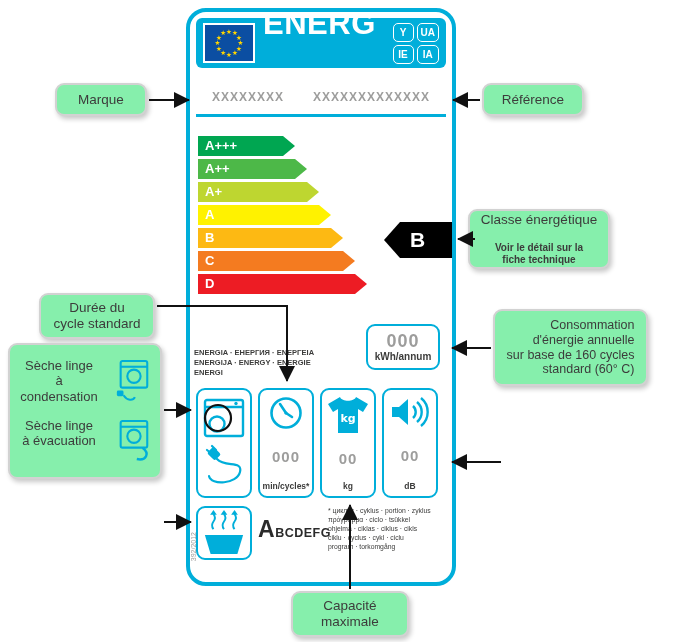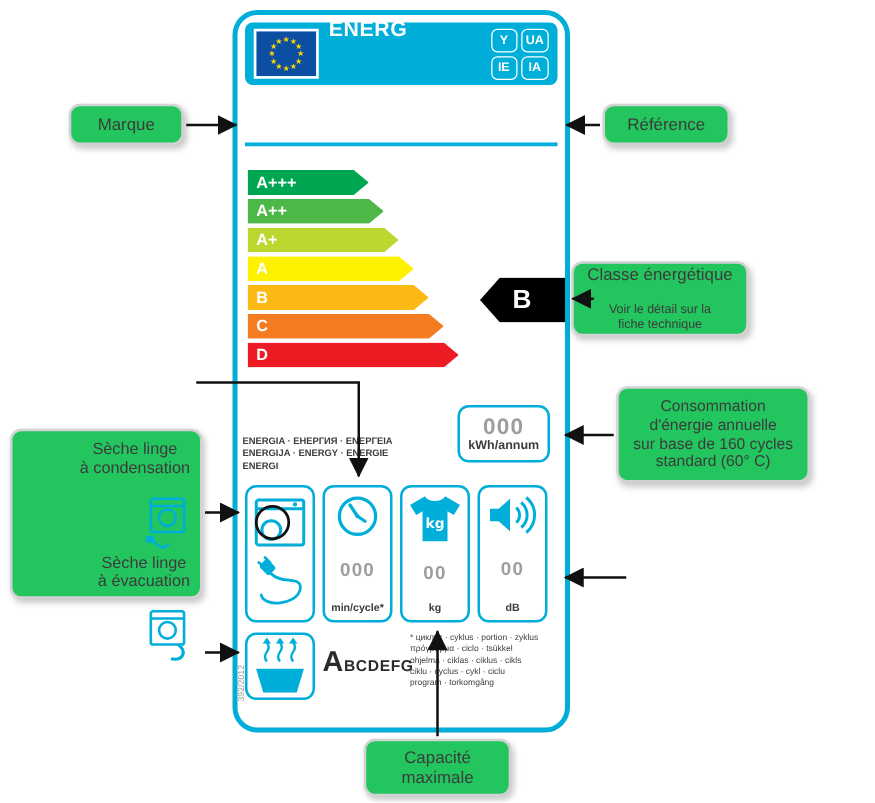--- a/index.html
+++ b/index.html
@@ -8,21 +8,21 @@
 
   
   .label { position:absolute; left:186px; top:8px; width:270px; height:578px;
            border:4px solid #00aeda; border-radius:20px; background:#fff; }
   .label > * { position:absolute; }
 
   .energ-header { left:6px; top:6px; width:250px; height:50px; background:#00aeda;
                   border-radius:6px; display:flex; align-items:center; }
   .flag { margin-left:7px; width:52px; height:40px; background:#fff; padding:2px; flex:none; }
   .energ-titlewrap { margin-left:8px; color:#fff; }
-  .energ-title { font-size:17px; font-weight:bold; letter-spacing:.5px; line-height:25px; }
+  .energ-title { font-size:31px; font-weight:bold; letter-spacing:.5px; line-height:25px; }
   .energ-sub { font-size:7.5px; letter-spacing:.5px;margin-top:30px; }
   .badges { margin-left:auto; margin-right:7px; display:grid; grid-template-columns:repeat(2,auto); gap:3px; }
   .badge { min-width:21px; height:19px; border:1.6px solid #fff; border-radius:5px; color:#fff;
            font-weight:bold; font-size:10px; display:flex; align-items:center; justify-content:center; padding:0 3px; }
 
   .brand { left:22px; top:78px; width:218px; display:flex; justify-content:space-between;
            color:#9d9d9c; font-size:12px; font-weight:bold; letter-spacing:1px; }
   .sep { left:6px; top:102px; width:250px; height:3px; background:#00aeda; }
 
   .scale { left:8px; top:124px; }
@@ -52,35 +52,35 @@
           display:flex; align-items:center; justify-content:center; background:#fff; }
   .grades { left:68px; top:504px; display:flex; align-items:baseline; color:#2b2b2b; letter-spacing:.5px; }
   .grades .g-first { font-size:23px; font-weight:bold; }
   .grades .g-rest  { font-size:12.5px; font-weight:bold; }
 
   .foot { left:138px; top:494px; width:118px; font-size:6.8px; color:#3c3c3b; line-height:9px; }
   .reg  { left:0px; top:520px; writing-mode:vertical-rl; transform:rotate(180deg);
           font-size:7px; color:#9d9d9c; }
 
   
-  .callout { position:absolute; background:#22c55e; border:2px solid #d2d2d2; border-radius:9px;
+  .callout { position:absolute; background:#86efac; border:2px solid #d2d2d2; border-radius:9px;
              box-shadow:2px 3px 5px rgba(0,0,0,.22); display:flex; flex-direction:column;
              justify-content:center; align-items:center; text-align:center;
              color:#3c3c3b; font-size:13.5px; line-height:1.18; }
   .pre { white-space:pre-line; }
   .co-marque    { left:55px;  top:83px;  width:92px;  height:33px; }
   .co-reference { left:482px; top:83px;  width:102px; height:33px; }
-  .co-classe    { left:457px; top:209px; width:142px; height:60px; }
-  .co-classe .co-sub { font-size:10px; font-weight:normal; margin-top:14px; }
+  .co-classe    { left:468px; top:209px; width:142px; height:60px; }
+  .co-classe .co-sub { font-size:10px; font-weight:bold; margin-top:14px; }
   .co-duree     { left:39px;  top:293px; width:116px; height:46px; }
   .co-seche     { left:8px;   top:343px; width:154px; height:136px; justify-content:space-around; align-items:stretch; padding:6px 8px; }
-  .seche-row    { display:flex; align-items:flex-end; justify-content:space-between; gap:14px;flex-direction:column; }
+  .seche-row    { display:flex; align-items:flex-start; justify-content:space-between; gap:14px; }
   .seche-text   { flex:1; text-align:center; font-size:13px; white-space:pre-line; }
   .co-taux      { left:8px;   top:497px; width:154px; height:50px; }
-  .co-conso     { left:493px; top:309px; width:155px; height:77px; font-size:12.5px; }
+  .co-conso     { left:493px; top:309px; width:155px; height:77px; font-size:12.5px;text-align:right; }
   .co-niveau    { left:503px; top:444px; width:122px; height:38px; }
   .co-capacite  { left:291px; top:591px; width:118px; height:46px; }
 
   .overlay { position:absolute; left:0; top:0; pointer-events:none; }
   svg text { font-family:"DejaVu Sans","Liberation Sans",sans-serif; }
 </style>
 </head>
 <body>
 
 <div class="stage">
@@ -112,20 +112,24 @@
         <div class="energ-sub">енергия · ενεργεια</div>
       </div>
       <div class="badges">
         <span class="badge">Y</span>
         <span class="badge">UA</span>
         <span class="badge">IE</span>
         <span class="badge">IA</span>
       </div>
     </div>
 
+    <div class="brand">
+      <span>XXXXXXXX</span>
+      <span>XXXXXXXXXXXXX</span>
+    </div>
     <div class="sep"></div>
 
     <div class="scale">
       <div class="sarrow s1" style="background-color: rgb(0, 166, 81);"><span>A+++</span></div>
       <div class="sarrow s2" style="background-color: rgb(77, 184, 72);"><span>A++</span></div>
       <div class="sarrow s3" style="background-color: rgb(190, 214, 48);"><span>A+</span></div>
       <div class="sarrow s4" style="background-color: rgb(255, 242, 0);"><span>A</span></div>
       <div class="sarrow s5" style="background-color: rgb(253, 185, 19);"><span>B</span></div>
       <div class="sarrow s6" style="background-color: rgb(244, 123, 32);"><span>C</span></div>
       <div class="sarrow s7" style="background-color: rgb(237, 28, 36);"><span>D</span></div>
@@ -168,21 +172,21 @@
     <div class="mbox mb2">
       <svg width="36" height="36" viewBox="0 0 36 36">
         <g fill="none" stroke="#00aeda" stroke-width="2.6" stroke-linecap="round">
           <circle cx="18" cy="18" r="14.5"></circle>
           <line x1="18" y1="18" x2="12" y2="9"></line>
           <line x1="18" y1="18" x2="24" y2="22"></line>
         </g>
         <circle cx="18" cy="18" r="1.6" fill="#00aeda"></circle>
       </svg>
       <div class="mval">000</div>
-      <div class="munit">min/cycle*</div>
+      <div class="munit">min/cycles*</div>
     </div>
 
     <div class="mbox mb3">
       <svg width="46" height="40" viewBox="0 0 46 40">
         <path d="M15,2 L3,9 L8,17 L13,14 L13,38 L33,38 L33,14 L38,17 L43,9 L31,2 C29,7 17,7 15,2 Z" fill="#00aeda"></path>
         <text x="23" y="27" text-anchor="middle" font-size="11" font-weight="bold" fill="#ffffff">kg</text>
       </svg>
       <div class="mval">00</div>
       <div class="munit">kg</div>
     </div>
@@ -239,20 +243,24 @@
   <div class="callout co-reference">
     <span>Référence</span>
   </div>
 
   <div class="callout co-classe">
     <span class="co-title">Classe énergétique</span>
     <span class="co-sub pre">Voir le détail sur la
 fiche technique</span>
   </div>
 
+  <div class="callout co-duree">
+    <span class="pre">Durée du
+cycle standard</span>
+  </div>
 
   <div class="callout co-seche">
     <div class="seche-row">
       <span class="seche-text">Sèche linge
 à condensation</span>
       <svg width="38" height="46" viewBox="0 0 40 46">
         <g fill="none" stroke="#00aeda" stroke-width="2.2">
           <rect x="7" y="2" width="28" height="28" rx="2"></rect>
           <line x1="7" y1="8" x2="35" y2="8"></line>
           <circle cx="21" cy="18" r="7"></circle>

